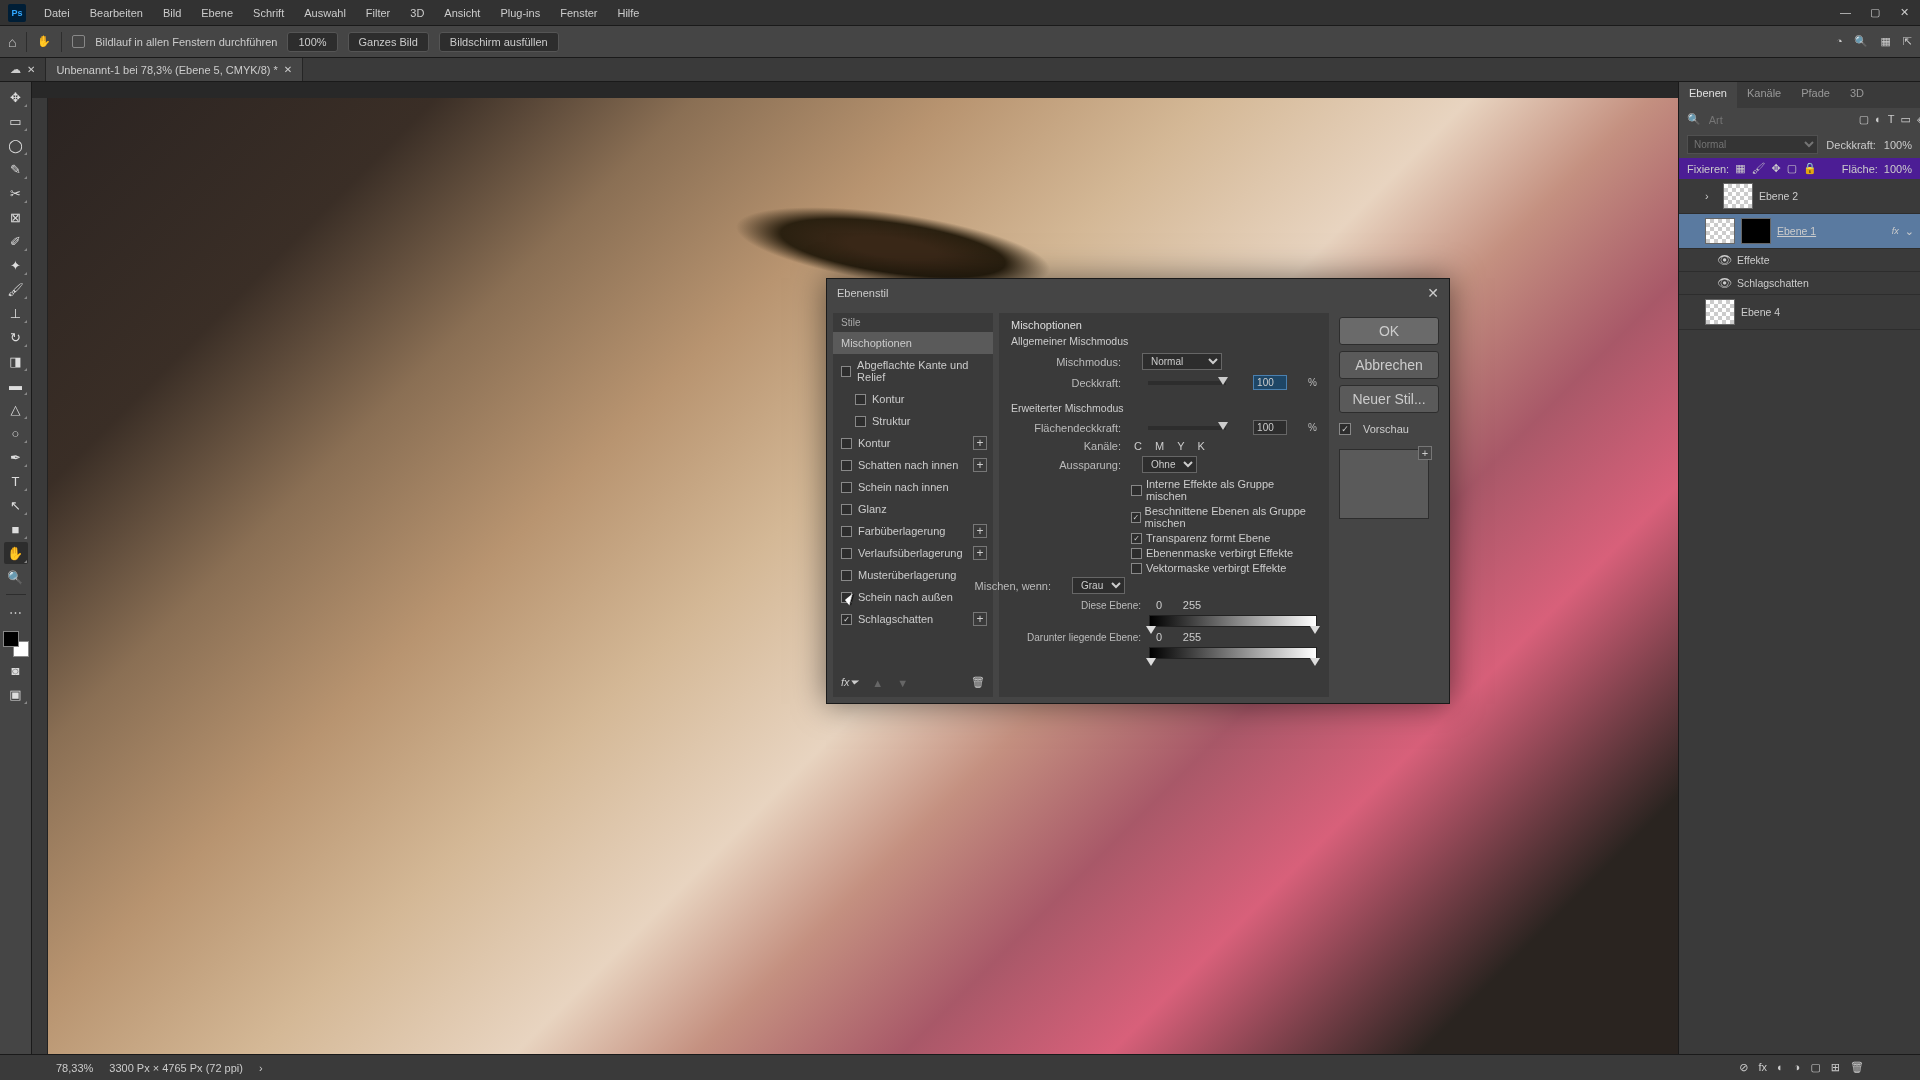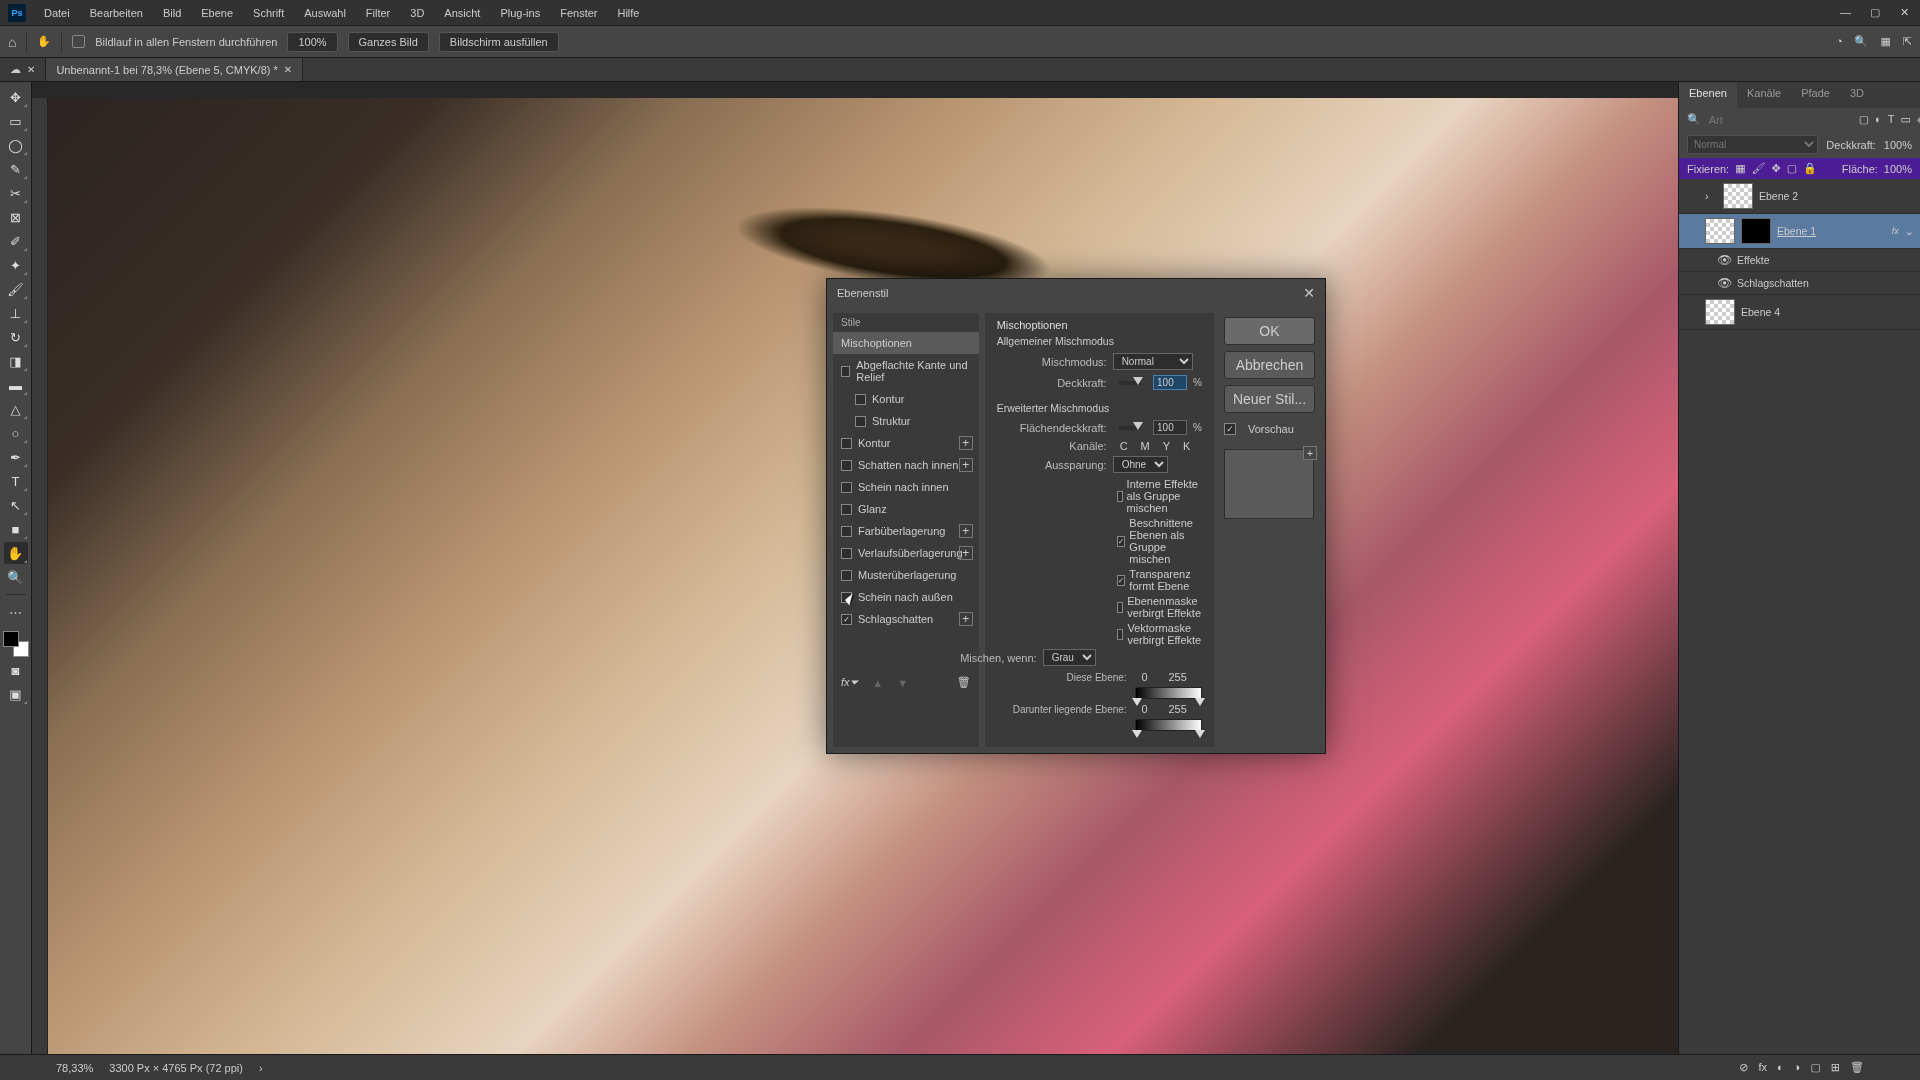--- a/index.html
+++ b/index.html
@@ -51,38 +51,38 @@
 .layer.selected{background:#5a7aa0}
 .layer .vis{width:14px;text-align:center;font-size:12px}
 .layer .thumb{width:30px;height:26px;background:repeating-conic-gradient(#ccc 0 25%,#fff 0 50%) 0 0/8px 8px;border:1px solid #666}
 .layer .mask{width:30px;height:26px;background:#000;border:1px solid #666}
 .layer .name{flex:1;font-size:10.5px}
 .layer .fx{font-size:9px;font-style:italic}
 .sublayer{padding-left:38px;font-size:10px;min-height:20px}
 .statusbar{position:absolute;bottom:0;left:0;right:0;height:26px;background:#3a3a3a;border-top:1px solid #1a1a1a;display:flex;align-items:center;padding:0 56px;font-size:10px;color:#999;gap:16px}
 .statusbar-right{margin-left:auto;display:flex;gap:10px;font-size:12px}
 
-.dialog{position:absolute;top:278px;left:826px;width:500px;background:#454545;border:1px solid #1a1a1a;box-shadow:0 0 30px rgba(0,0,0,.5)}
+.dialog{position:absolute;top:278px;left:826px;width:624px;background:#454545;border:1px solid #1a1a1a;box-shadow:0 0 30px rgba(0,0,0,.5)}
 .dlg-title{padding:6px 10px;background:#454545;display:flex;justify-content:space-between;align-items:center}
 .dlg-title .x{font-size:14px;cursor:pointer}
 .dlg-body{display:flex;padding:6px;gap:6px}
 .stile-col{width:160px;background:#3a3a3a}
 .stile-hdr{padding:4px 8px;font-size:10px;color:#aaa}
 .stile-row{padding:5px 8px;display:flex;align-items:center;gap:6px;font-size:10.5px;position:relative}
 .stile-row.hl{background:#5a5a5a}
 .stile-row .cb{width:11px;height:11px;border:1px solid #888;background:#2d2d2d;display:flex;align-items:center;justify-content:center;font-size:8px}
 .stile-row .cb.chk::after{content:"✓";color:#e0e0e0}
 .stile-row .plus{position:absolute;right:6px;font-size:12px;border:1px solid #777;width:14px;height:14px;display:flex;align-items:center;justify-content:center}
 .stile-row.sub{padding-left:22px}
 .stile-foot{padding:8px;display:flex;gap:14px;align-items:center}
 .stile-foot .fx{font-style:italic;font-size:11px}
 .opts-col{flex:1;background:#3a3a3a;padding:6px 12px 12px}
 .opts-col h4{font-size:11px;color:#ddd;font-weight:normal;margin-bottom:4px}
 .subh{font-size:10.5px;color:#ccc;margin:4px 0 6px}
-.frow{display:flex;align-items:center;gap:6px;margin-bottom:5px;font-size:10.5px}
+.frow{display:flex;align-items:center;gap:21px;margin-bottom:5px;font-size:10.5px}
 .frow .lbl{text-align:right;width:110px;color:#bbb}
 .frow select{background:#2d2d2d;border:1px solid #666;color:#ccc;padding:1px 4px;font-size:10px;min-width:80px}
 .frow .slider{flex:1;height:4px;background:#2d2d2d;position:relative;margin:0 6px}
 .frow .slider .thumb{position:absolute;top:-4px;width:0;height:0;border-left:5px solid transparent;border-right:5px solid transparent;border-top:8px solid #ccc}
 .frow .num{background:#2d2d2d;border:1px solid #666;width:34px;padding:1px 3px;font-size:10px;color:#ccc}
 .frow .unit{font-size:10px;color:#bbb}
 .chkrow{display:flex;align-items:center;gap:4px;margin:3px 0 3px 120px;font-size:10px;color:#ccc}
 .chkrow .cb{width:11px;height:11px;border:1px solid #888;background:#2d2d2d;display:flex;align-items:center;justify-content:center;font-size:8px}
 .chkrow .cb.chk::after{content:"✓"}
 .chanrow{display:flex;align-items:center;gap:10px;margin:4px 0 4px 0;font-size:10px}

